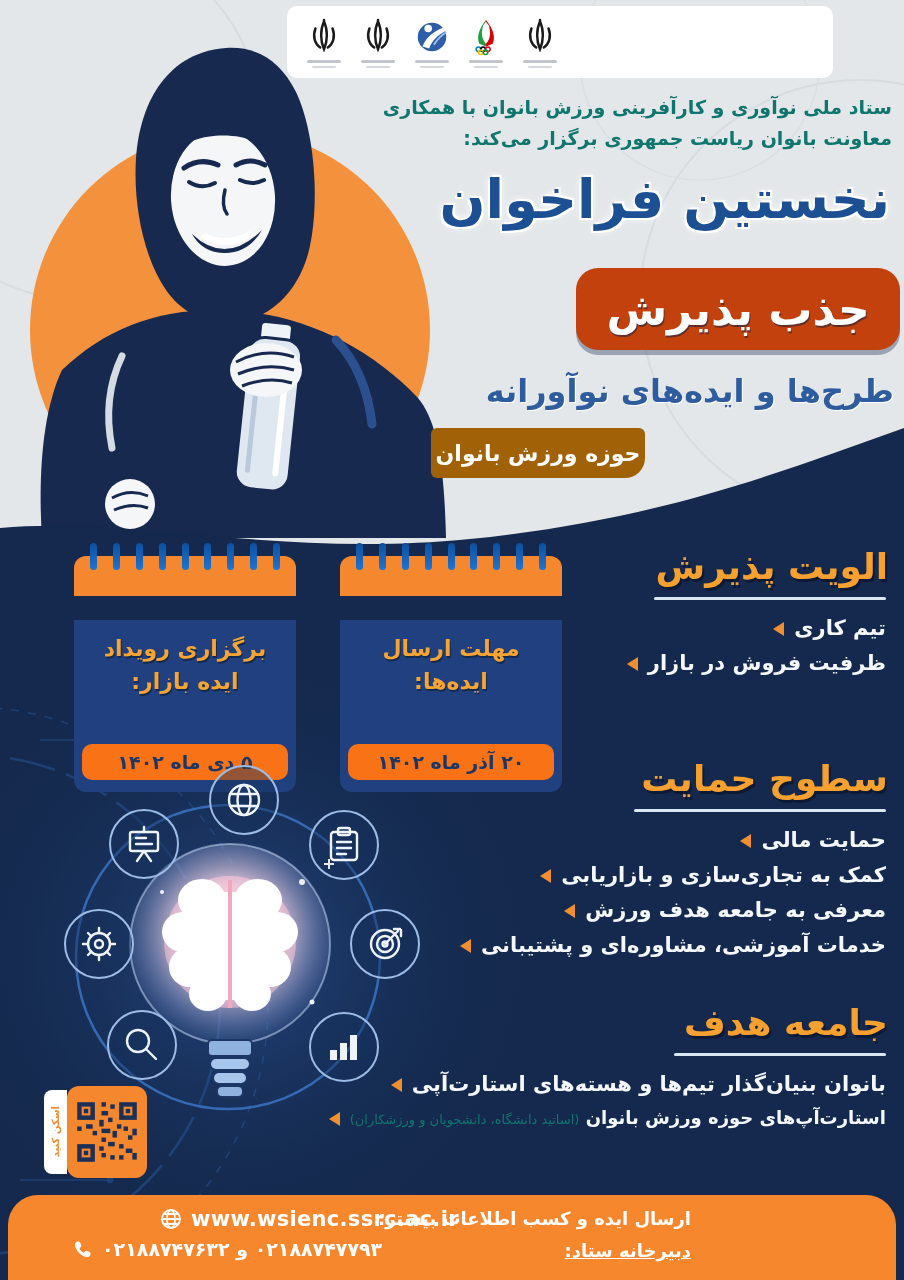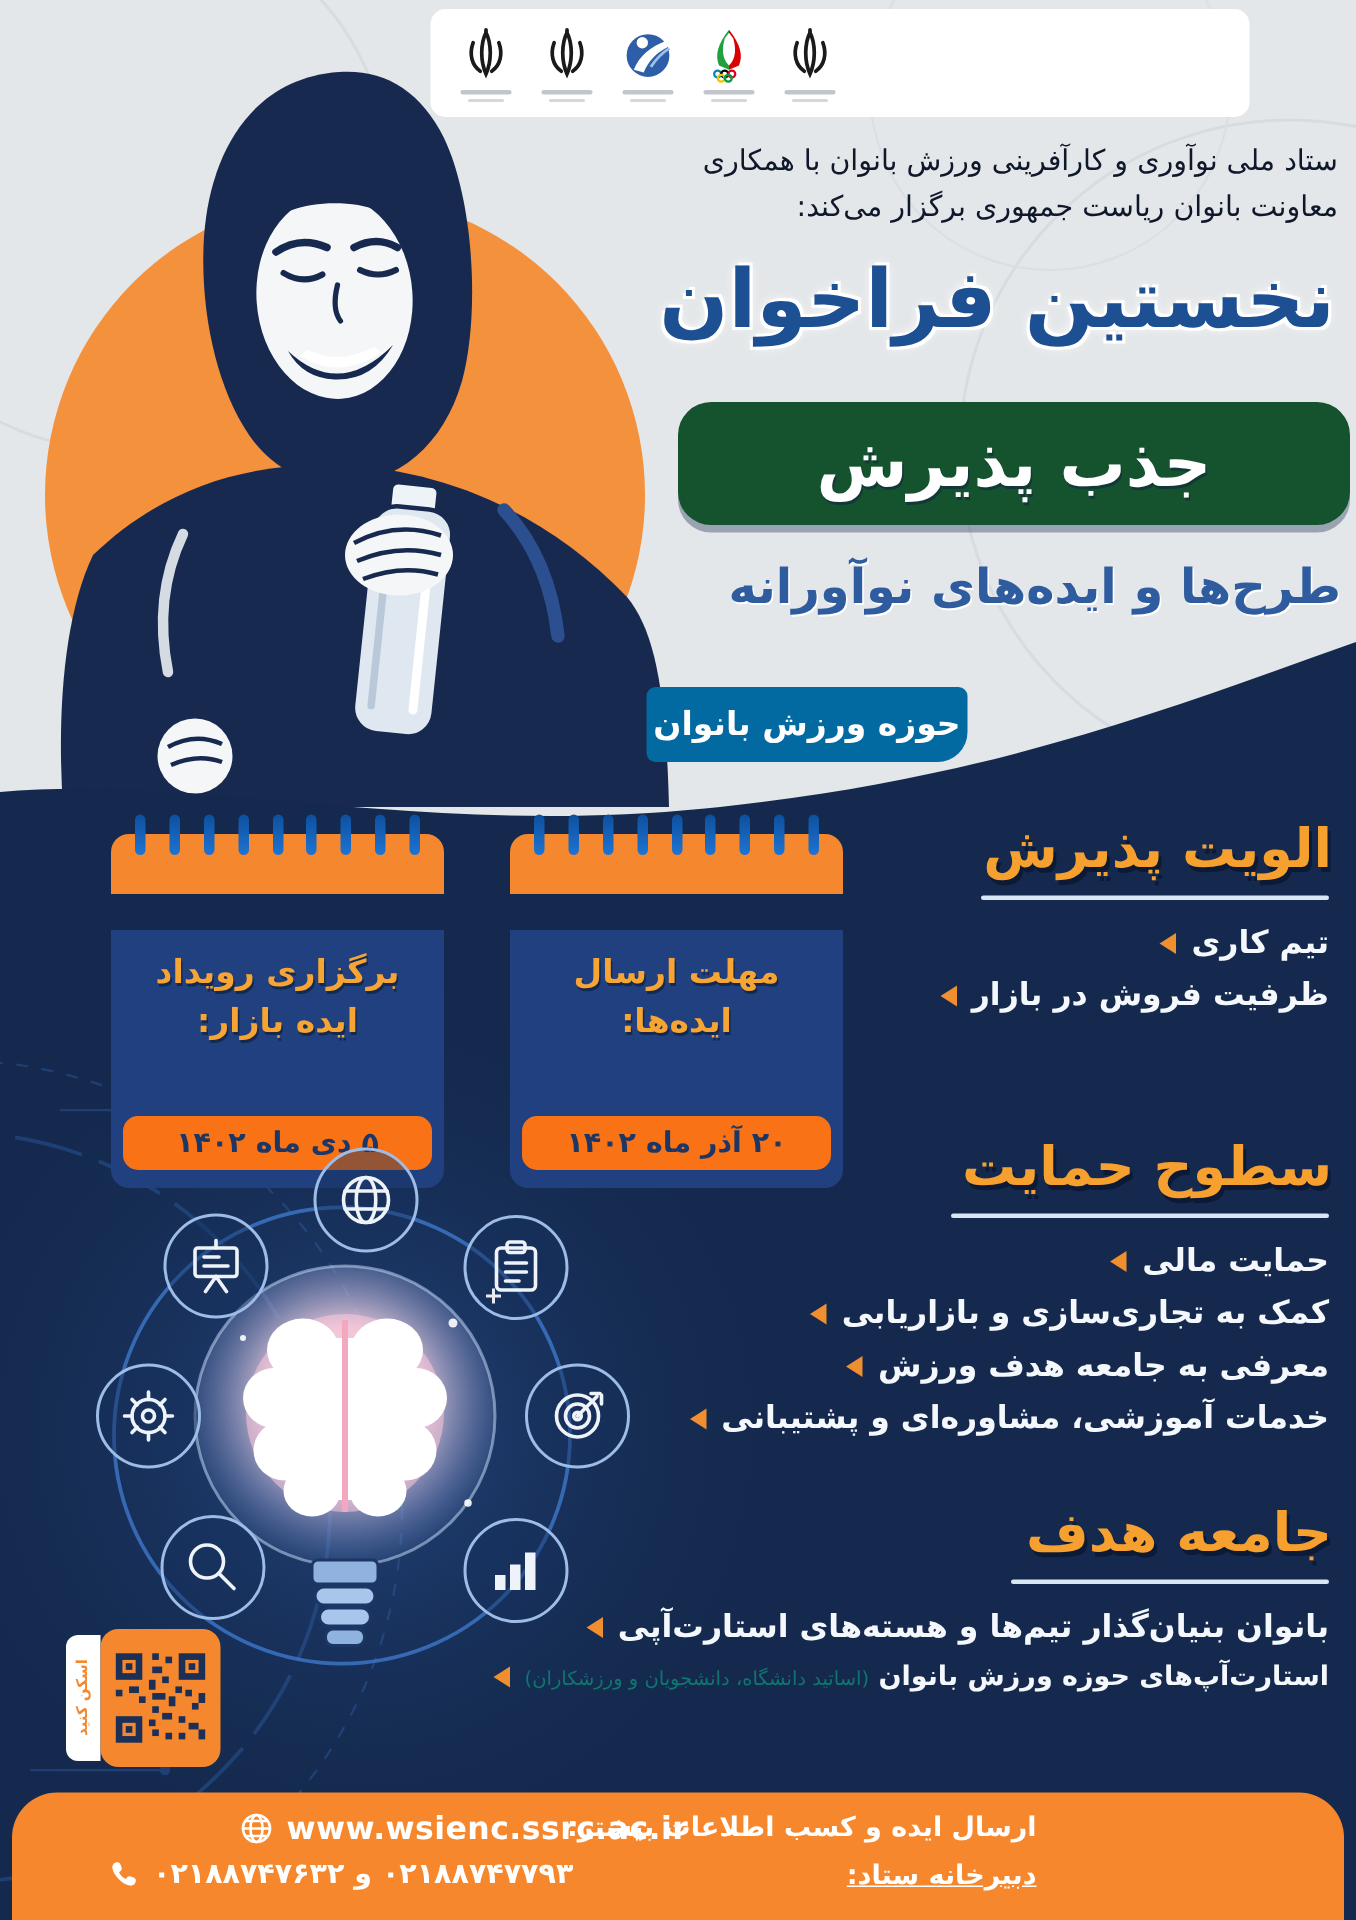--- a/index.html
+++ b/index.html
@@ -20,42 +20,42 @@
     position:absolute;left:287px;top:6px;width:546px;height:72px;
     background:#ffffff;border-radius:10px;z-index:3;
     display:flex;flex-direction:row-reverse;align-items:center;gap:16px;
     padding:6px 18px;justify-content:flex-end;direction:ltr;
   }
   .logo{display:flex;flex-direction:column;align-items:center;gap:3px;}
   .logo .cap{height:3px;width:34px;background:#c2c6cc;border-radius:2px;}
   .logo .cap2{height:2px;width:24px;background:#d4d7db;border-radius:2px;}
   
   .intro{position:absolute;top:92px;right:12px;width:540px;text-align:right;z-index:3;
-    color:#0f172a;font-weight:normal;font-size:19px;line-height:1.65;}
+    color:#0f766e;font-weight:bold;font-size:19px;line-height:1.65;}
   .intro p{margin:0;}
   .title{
     position:absolute;top:168px;right:14px;z-index:3;margin:0;
     font-size:54px;font-weight:bold;color:#1d4f93;white-space:nowrap;
     text-shadow:2px 2px 0 #ffffff,-2px 2px 0 #ffffff,2px -2px 0 #ffffff,0 0 8px #ffffff;
   }
   .accept-badge{
-    position:absolute;top:268px;right:4px;width:448px;height:82px;z-index:3;
-    background:#14532d;border-radius:22px;display:flex;align-items:center;justify-content:center;
+    position:absolute;top:268px;right:4px;width:324px;height:82px;z-index:3;
+    background:#c2410c;border-radius:22px;display:flex;align-items:center;justify-content:center;
     color:#ffffff;font-size:44px;font-weight:bold;
     box-shadow:0 5px 0 rgba(18,38,74,.35);
     text-shadow:1px 2px 0 rgba(16,34,66,.55);
   }
   .subtitle{
     position:absolute;top:372px;right:10px;z-index:3;margin:0;white-space:nowrap;
     font-size:32px;font-weight:bold;color:#2e5c9f;
     text-shadow:1px 1px 0 #ffffff;
   }
   .scope-badge{
-    position:absolute;top:458px;right:259px;width:214px;height:50px;z-index:3;
-    background:#0369a1;border-radius:6px 6px 20px 6px;
+    position:absolute;top:428px;right:259px;width:214px;height:50px;z-index:3;
+    background:#a16207;border-radius:6px 6px 20px 6px;
     display:flex;align-items:center;justify-content:center;
     color:#ffffff;font-size:22px;font-weight:bold;
   }
   
   .calendar{position:absolute;z-index:3;width:222px;height:212px;}
   .cal-deadline{left:340px;top:556px;}
   .cal-event{left:74px;top:556px;}
   .rings{position:absolute;top:-13px;left:0;right:0;display:flex;justify-content:space-evenly;z-index:2;}
   .rings span{width:7px;height:27px;border-radius:4px;background:linear-gradient(#0d4f9e,#1e74d2);}
   .cal-header{height:40px;background:#f5882e;border-radius:12px 12px 0 0;}

